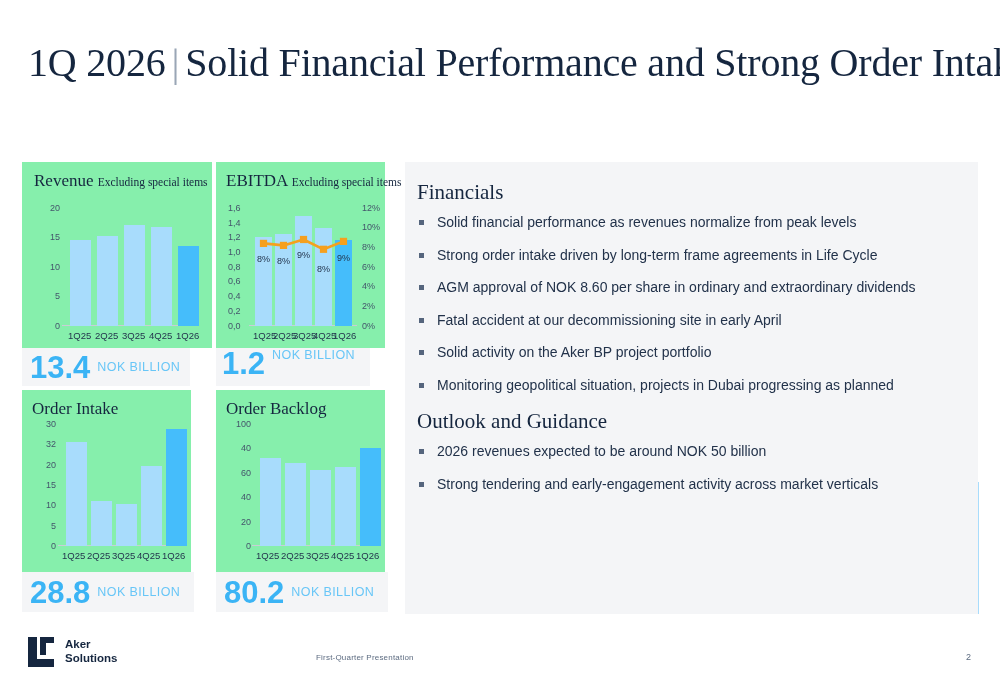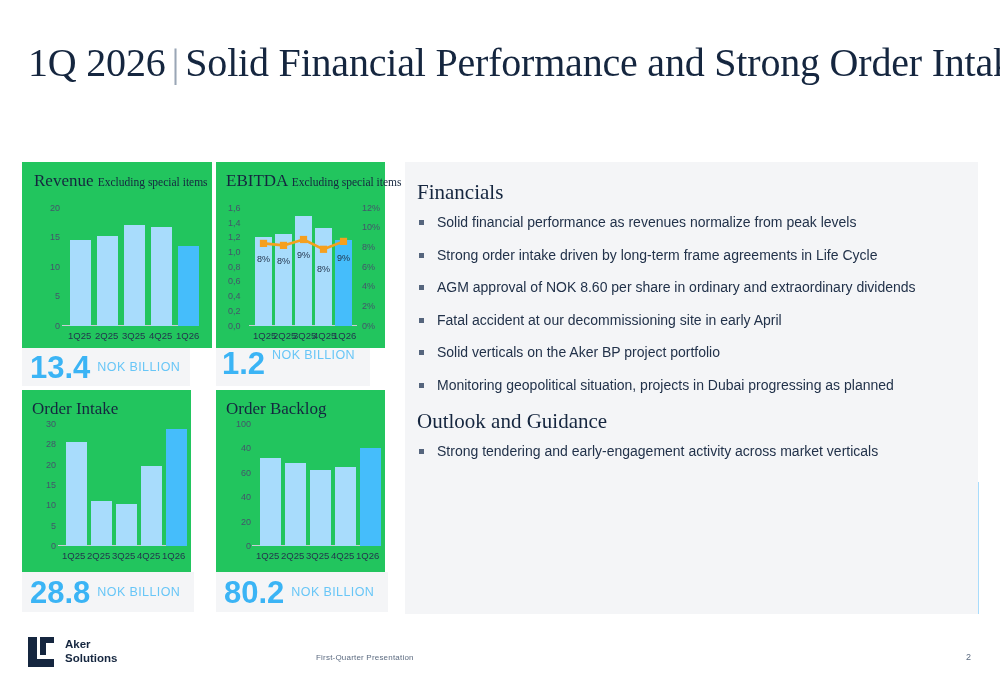--- a/index.html
+++ b/index.html
@@ -15,21 +15,21 @@
     position:absolute;left:28px;top:40px;
     font-family:"Liberation Serif",serif;
     font-size:40px;line-height:1.15;color:#15263f;
     white-space:nowrap;letter-spacing:-0.2px;
   }
   .title .sep{color:#9aa6b6;font-weight:300;padding:0 6px;}
 
   
   .deco-v{position:absolute;left:965px;top:482px;width:14px;height:132px;background:#a8dcfc;}
   .deco-h{position:absolute;left:862px;top:600px;width:116px;height:14px;background:#a8dcfc;}
-  .card-chart{position:absolute;background:#22c55e;}
+  .card-chart{position:absolute;background:#86efac;}
   .card-title{
     font-family:"Liberation Serif",serif;
     font-size:17px;color:#15263f;white-space:nowrap;
   }
   .card-title .sub{font-size:11.5px;}
 
   
   .kpi{position:absolute;display:flex;align-items:baseline;gap:7px;
        background:#f4f5f7;}
   .kpi-num{font-size:31px;font-weight:700;color:#3bb4f5;line-height:1;}
@@ -184,21 +184,21 @@
     <div class="plot" style="left:40px;top:34px;width:124px;height:122px;">
       <div class="baseline" style="left:-4px;bottom:0;width:128px;"></div>
 
       <div class="bar light" style="left:4px;width:21px;height:104.5px;"></div>
       <div class="bar light" style="left:29px;width:21px;height:44.7px;"></div>
       <div class="bar light" style="left:54px;width:21px;height:41.9px;"></div>
       <div class="bar light" style="left:79px;width:21px;height:80.1px;"></div>
       <div class="bar dark" style="left:104px;width:21px;height:117.1px;"></div>
     </div>
     <div class="axis-lbl" style="left:24px;top:29px;">30</div>
-    <div class="axis-lbl" style="left:24px;top:49px;">28</div>
+    <div class="axis-lbl" style="left:24px;top:49px;">32</div>
     <div class="axis-lbl" style="left:24px;top:70px;">20</div>
     <div class="axis-lbl" style="left:24px;top:90px;">15</div>
     <div class="axis-lbl" style="left:24px;top:110px;">10</div>
     <div class="axis-lbl" style="left:29px;top:131px;">5</div>
     <div class="axis-lbl" style="left:29px;top:151px;">0</div>
     <div class="xlbl" style="left:40px;top:160px;">1Q25</div>
     <div class="xlbl" style="left:65px;top:160px;">2Q25</div>
     <div class="xlbl" style="left:90px;top:160px;">3Q25</div>
     <div class="xlbl" style="left:115px;top:160px;">4Q25</div>
     <div class="xlbl" style="left:140px;top:160px;">1Q26</div>
@@ -247,28 +247,29 @@
         <ul class="bullets">
           <li>Solid financial performance as revenues normalize from peak levels</li>
           <li>Strong order intake driven by long-term frame agreements in Life Cycle</li>
           <li>AGM approval of NOK 8.60 per share in ordinary and extraordinary dividends</li>
         </ul>
       </div>
 
       <div class="sec">
         <ul class="bullets">
           <li>Fatal accident at our decommissioning site in early April</li>
-          <li>Solid verticals on the Aker BP project portfolio</li>
+          <li>Solid activity on the Aker BP project portfolio</li>
           <li>Monitoring geopolitical situation, projects in Dubai progressing as planned</li>
         </ul>
       </div>
 
       <div class="sec">
         <div class="sec-head">Outlook and Guidance</div>
         <ul class="bullets">
+          <li>2026 revenues expected to be around NOK 50 billion</li>
           <li>Strong tendering and early-engagement activity across market verticals</li>
         </ul>
       </div>
 
     </div>
   </div>
 
   <div class="logo">
     <span class="logo-mark">
       <svg width="28" height="30" viewBox="0 0 28 30" aria-hidden="true">

